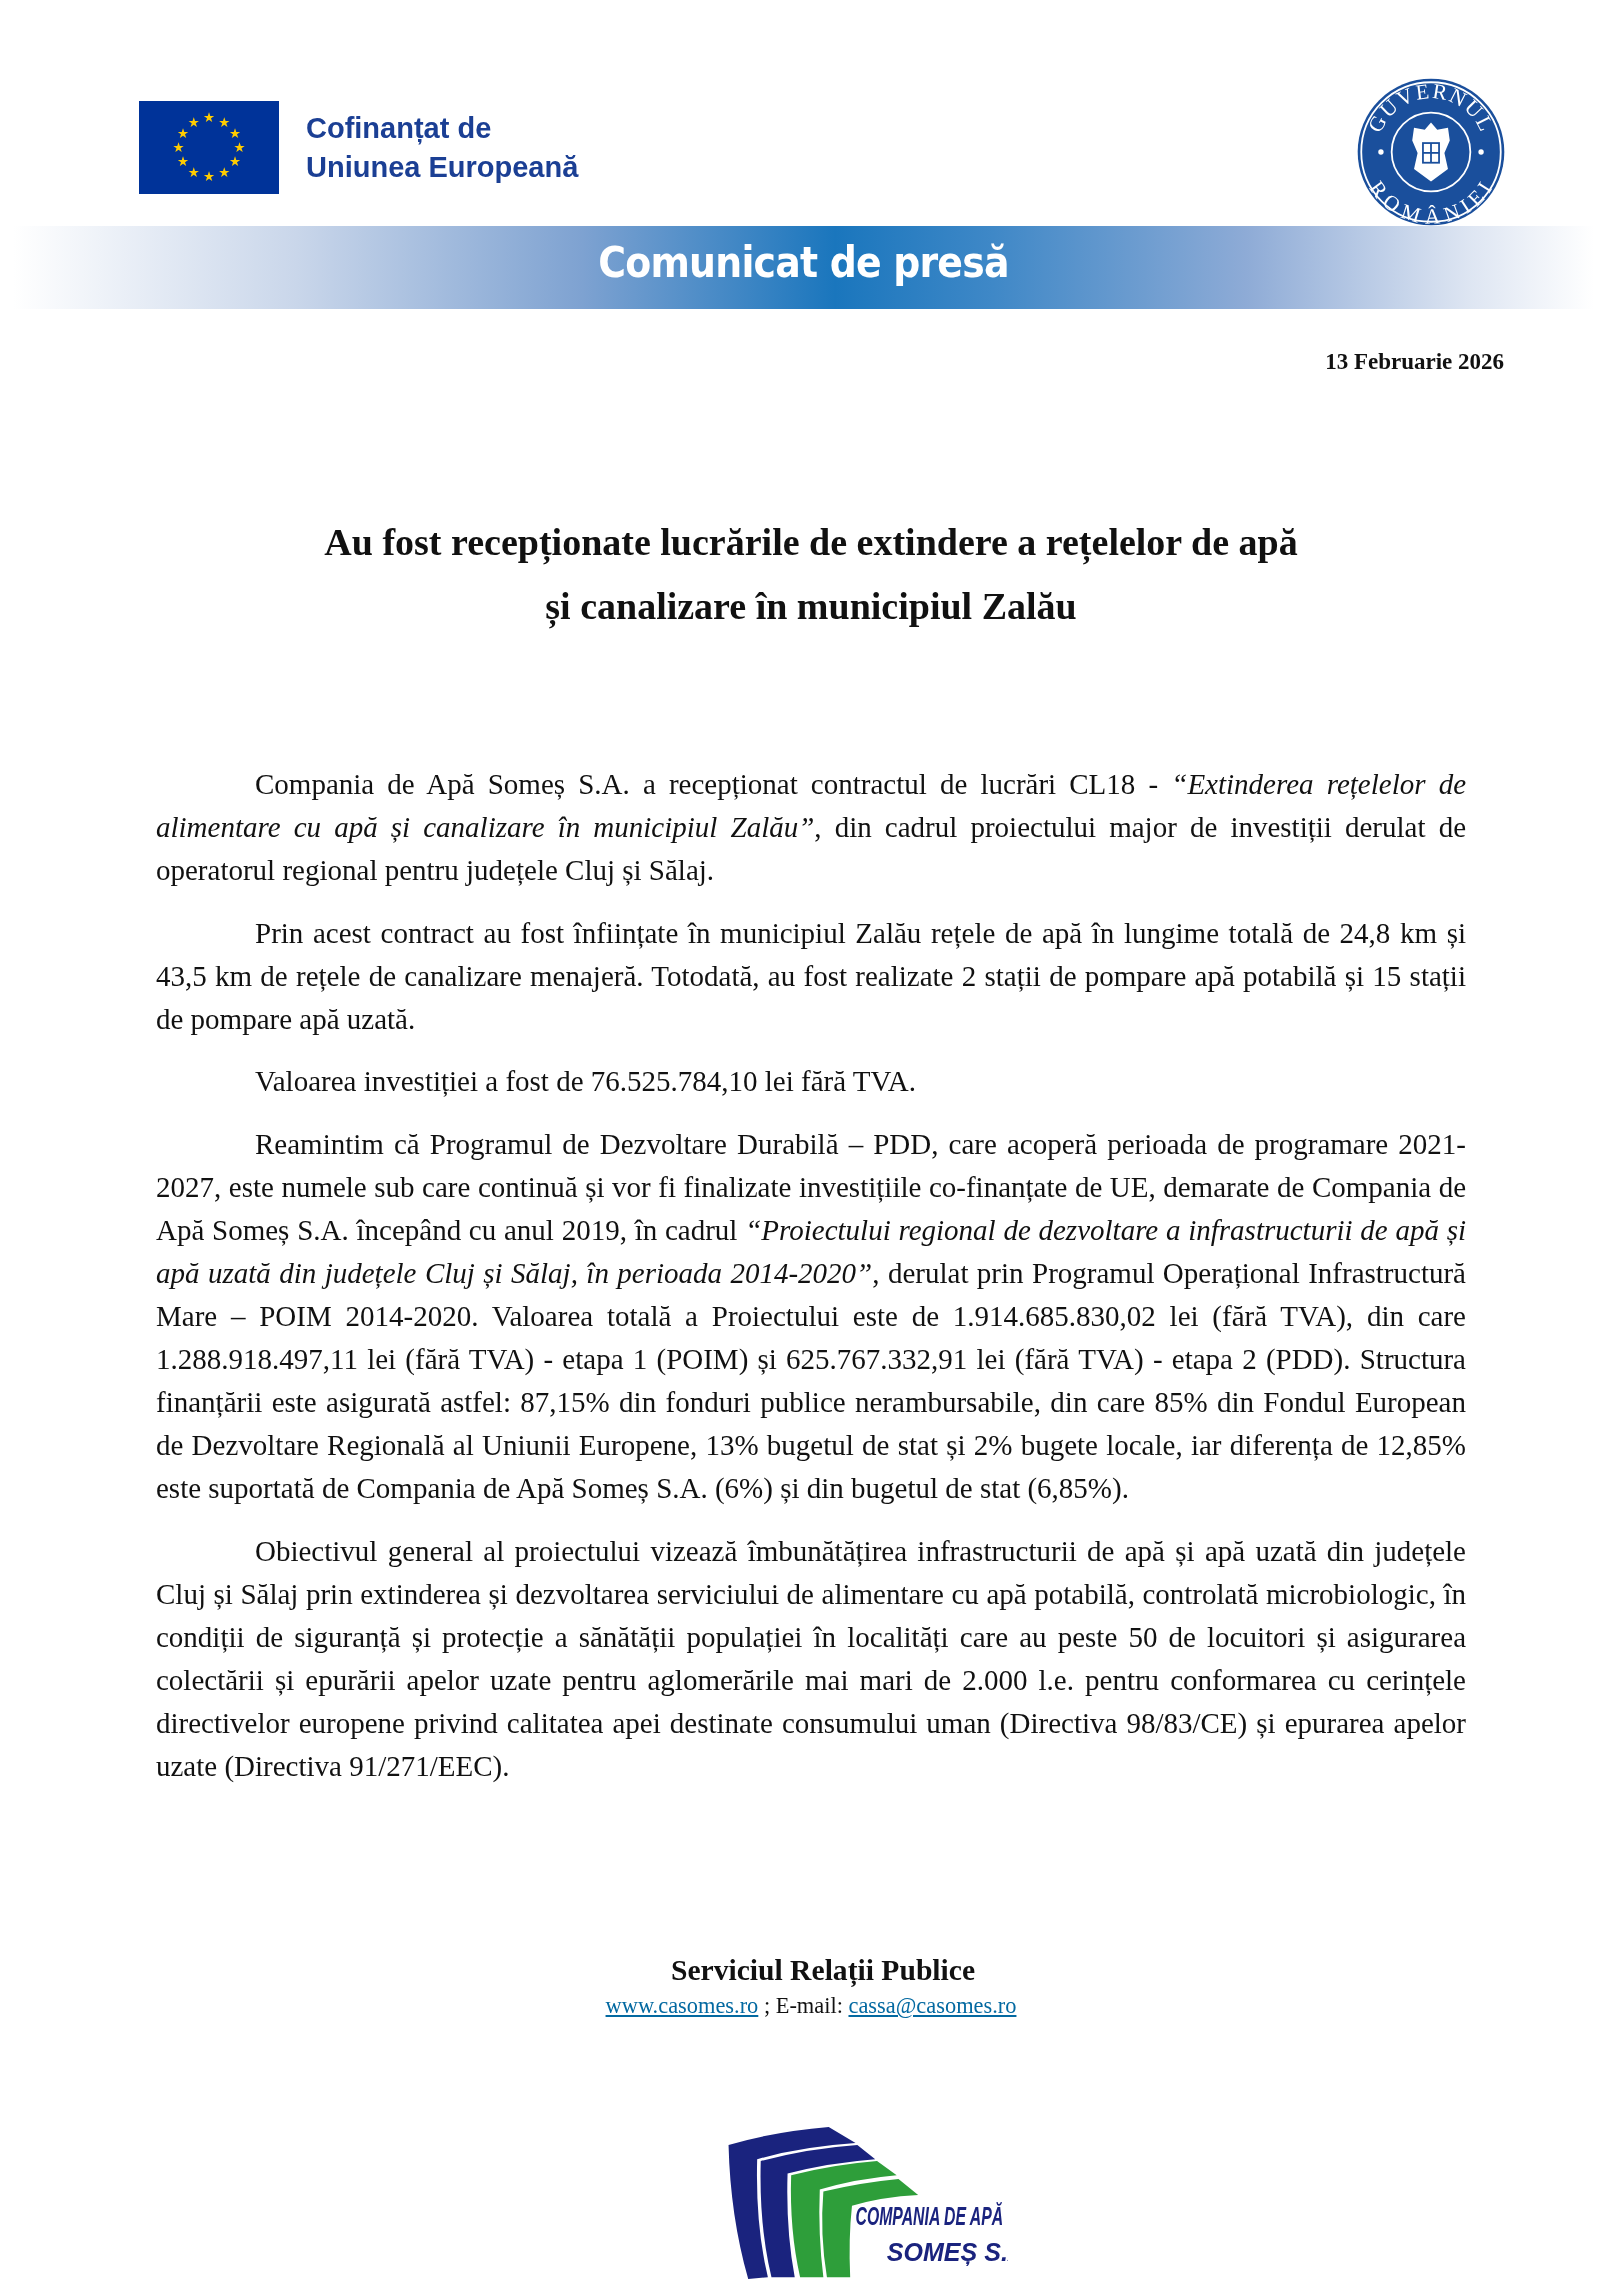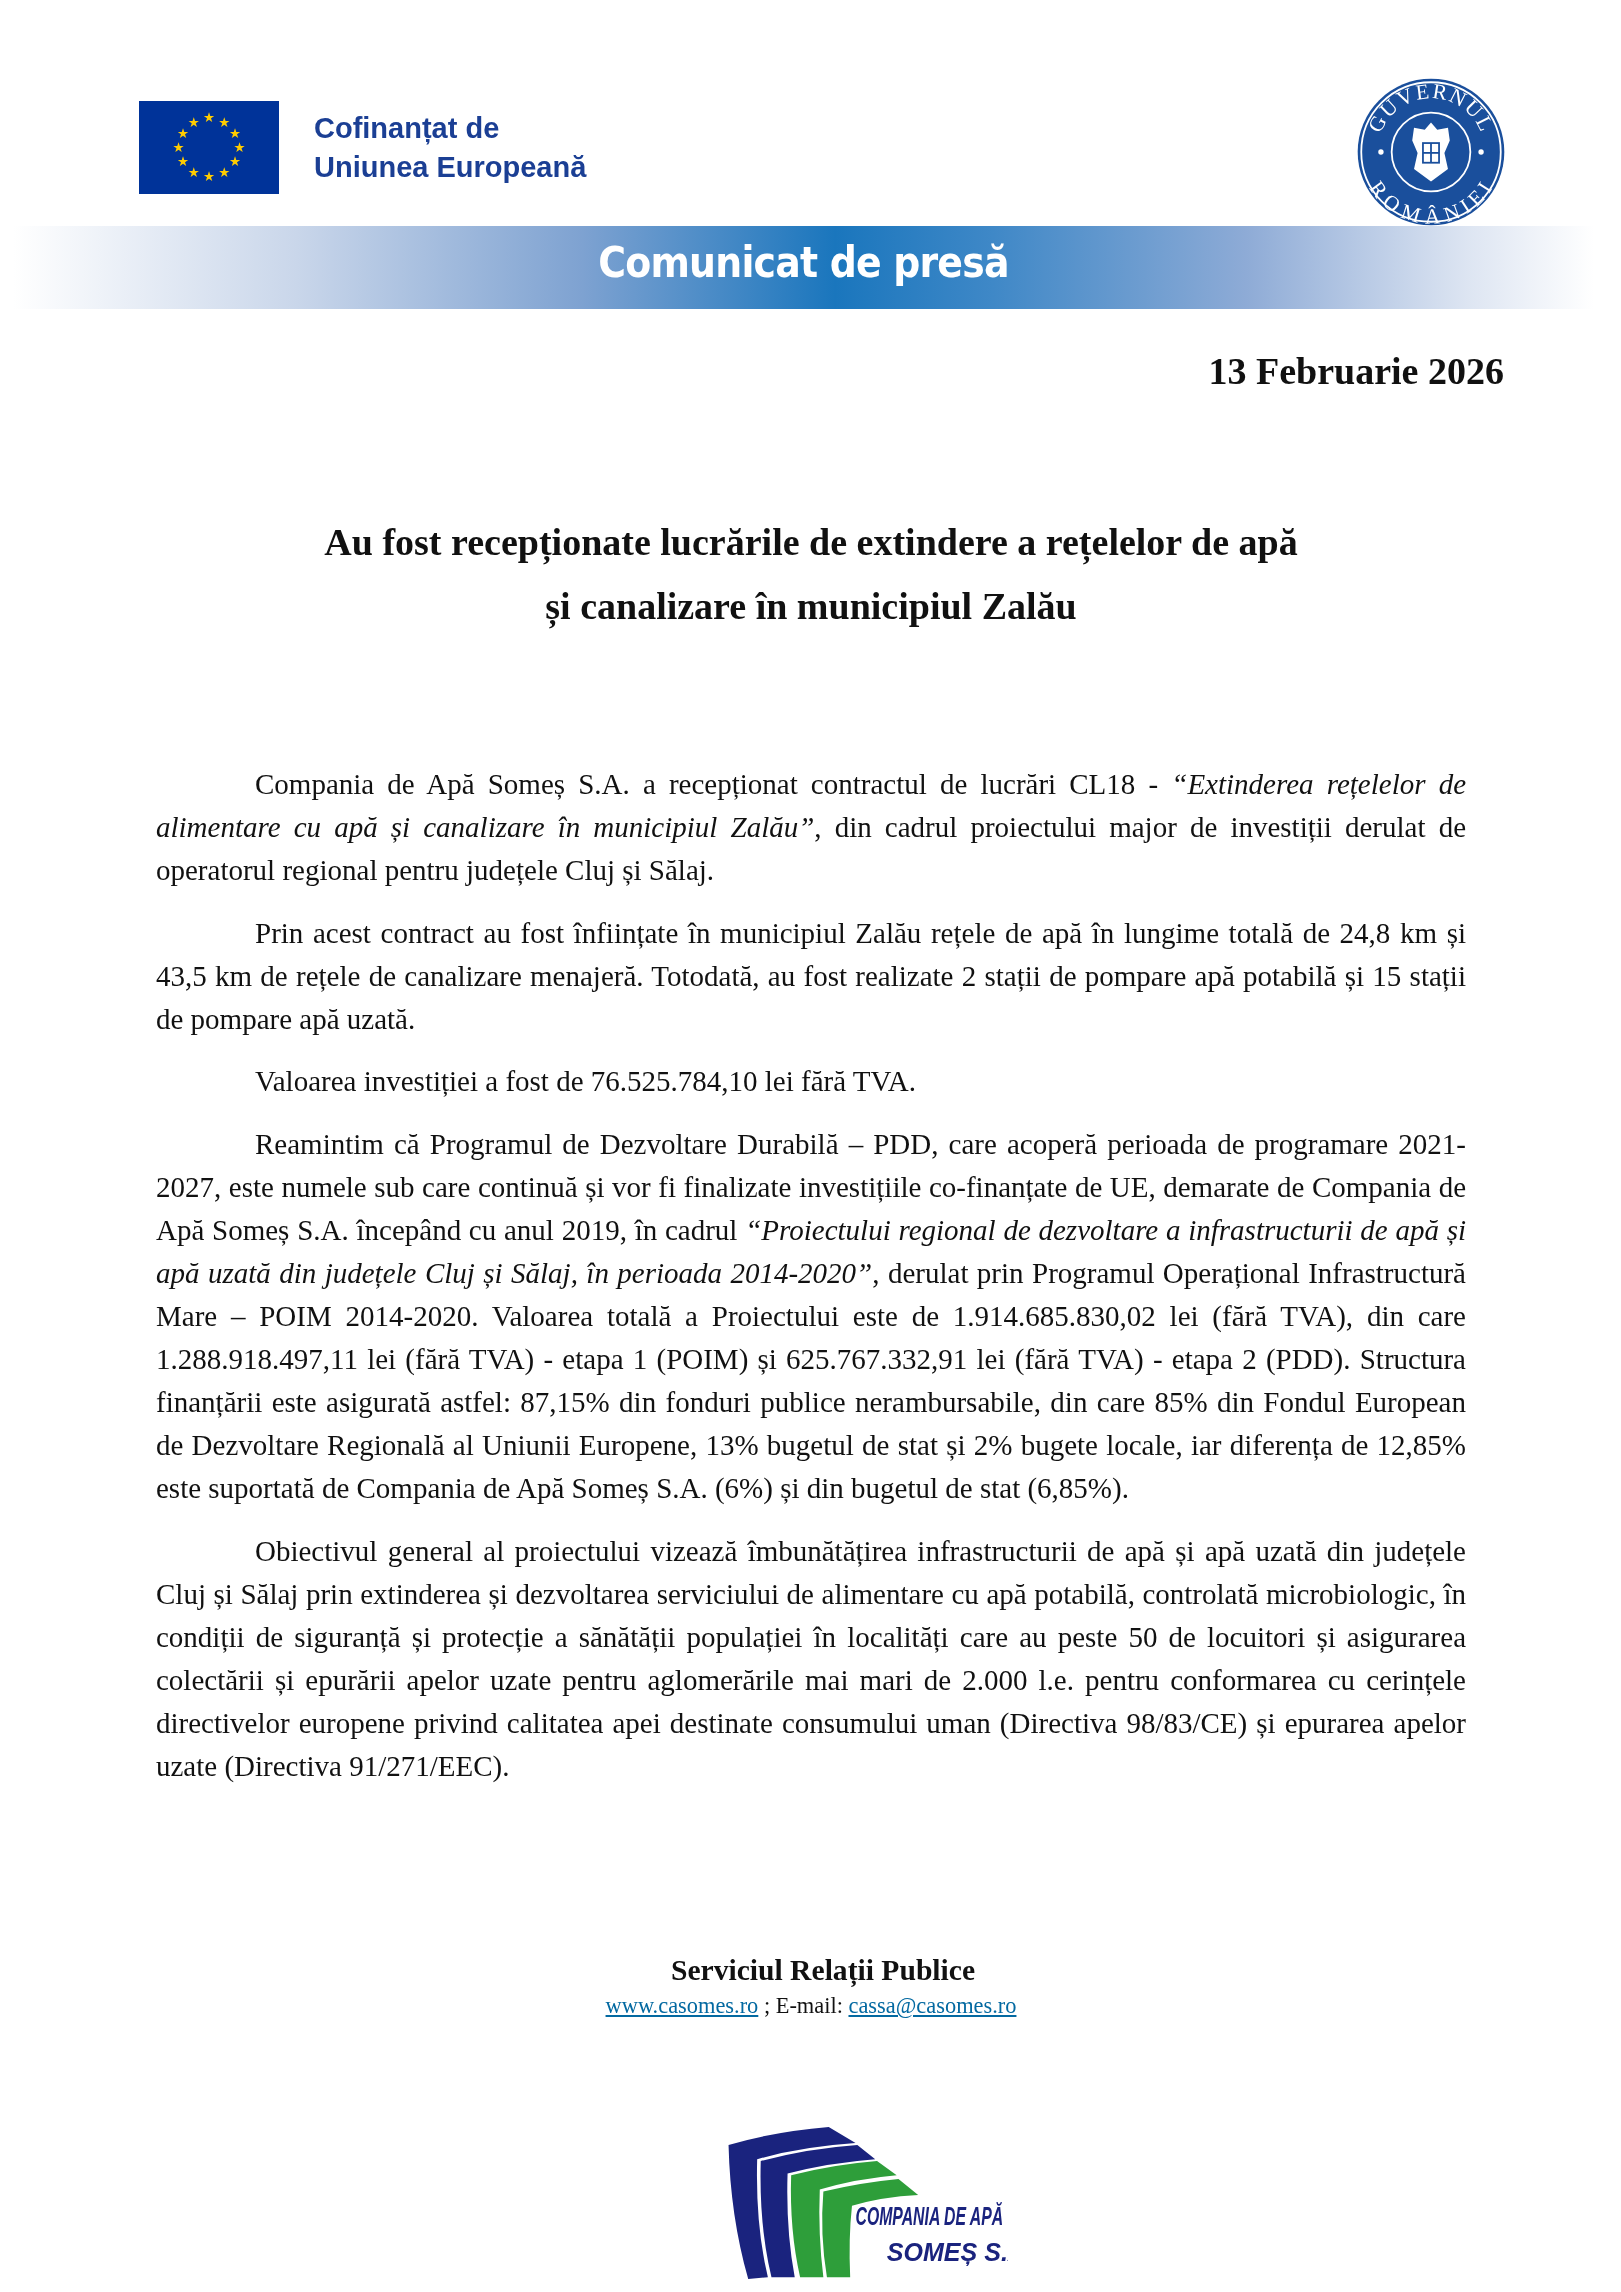--- a/index.html
+++ b/index.html
@@ -1,25 +1,25 @@
 <!DOCTYPE html>
 <html style="font-size:14.3px"><head>
   <meta charset="utf-8">
   <style>
     html, body { margin: 0; padding: 0; background: #ffffff; }
     body { width: 1622px; height: 2293px; position: relative; overflow: hidden; font-family: "Liberation Serif", serif; color: #111; }
     .eu-logo { position: absolute; left: 139px; top: 101px; display: flex; align-items: center; }
     .eu-flag { width: 140px; height: 93px; background: #003399; position: relative; }
     .eu-flag svg { position: absolute; left: 0; top: 0; }
-    .eu-text { margin-left: 35px; font-family: "Liberation Sans", sans-serif; font-weight: bold; color: #1b3f94; font-size: 29px; line-height: 39px; }
+    .eu-text { margin-left: 27px; font-family: "Liberation Sans", sans-serif; font-weight: bold; color: #1b3f94; font-size: 29px; line-height: 39px; }
     .gov-seal { position: absolute; left: 1355px; top: 76px; width: 152px; height: 152px; }
     .banner { position: absolute; left: 13.4px; top: 226px; width: 1581px; height: 83px;
       background: linear-gradient(to right, #ffffff 0%, #c9d6ea 18%, #7ea2d1 36%, #1a76bd 52%, #3f88c7 62%, #8eabd6 78%, #dde5f2 92%, #ffffff 100%); }
     .banner-title { position: absolute; left: 0; right: 0; top: 10.7px; text-align: center; font-family: "DejaVu Sans", sans-serif; font-weight: bold; font-size: 43px; color: #ffffff; letter-spacing: -0.9px; transform: scaleX(0.88); }
-    .date { position: absolute; right: 118px; top: 349px; font-weight: bold; font-size: 38px; }
+    .date { position: absolute; right: 118px; top: 349px; font-weight: bold; font-size: 23px; }
     .headline { position: absolute; left: 179px; right: 179px; top: 510px; text-align: center; font-weight: bold; font-size: 38px; line-height: 64px; }
     .body { position: absolute; left: 156px; width: 1310px; top: 763px; font-size: 29px; line-height: 43px; text-align: justify; }
     .body p { margin: 0 0 19.7px 0; text-indent: 99px; }
     .body em { font-style: italic; }
     .footer { position: absolute; left: 0; right: 0; top: 1951px; text-align: center; }
     .footer-title { font-weight: bold; font-size: 29.6px; line-height: 39px; padding-left: 24px; }
     .footer-contact { font-size: 22.4px; line-height: 32px; }
     .footer-contact a { color: #0369a1; text-decoration: underline; }
     .company-logo { position: absolute; left: 721px; top: 2127px; width: 287px; height: 161px; }
   </style>

